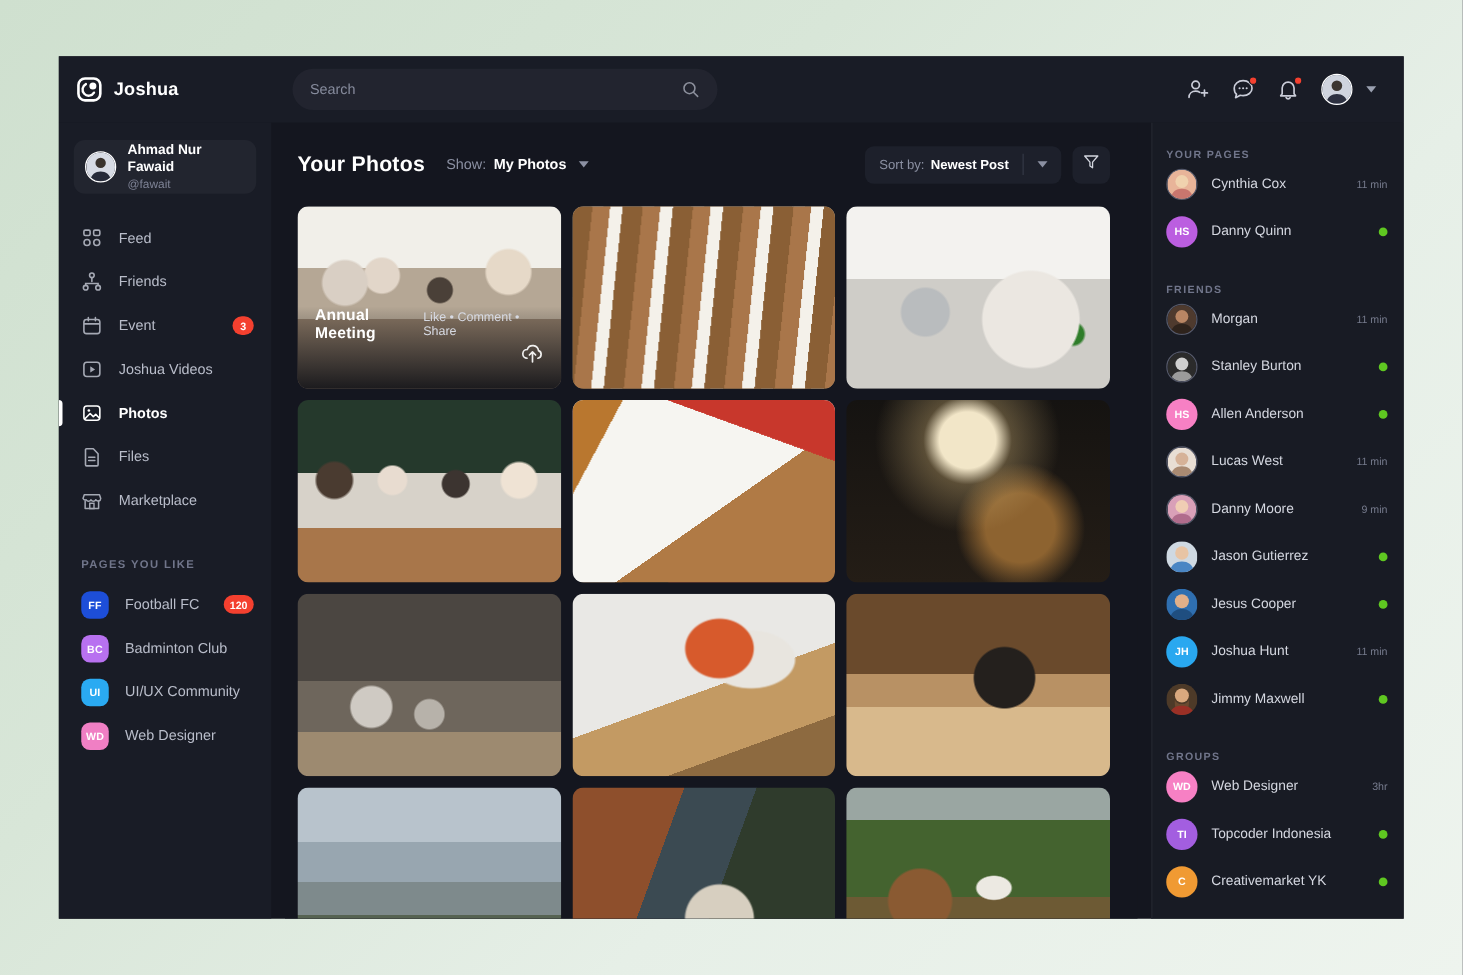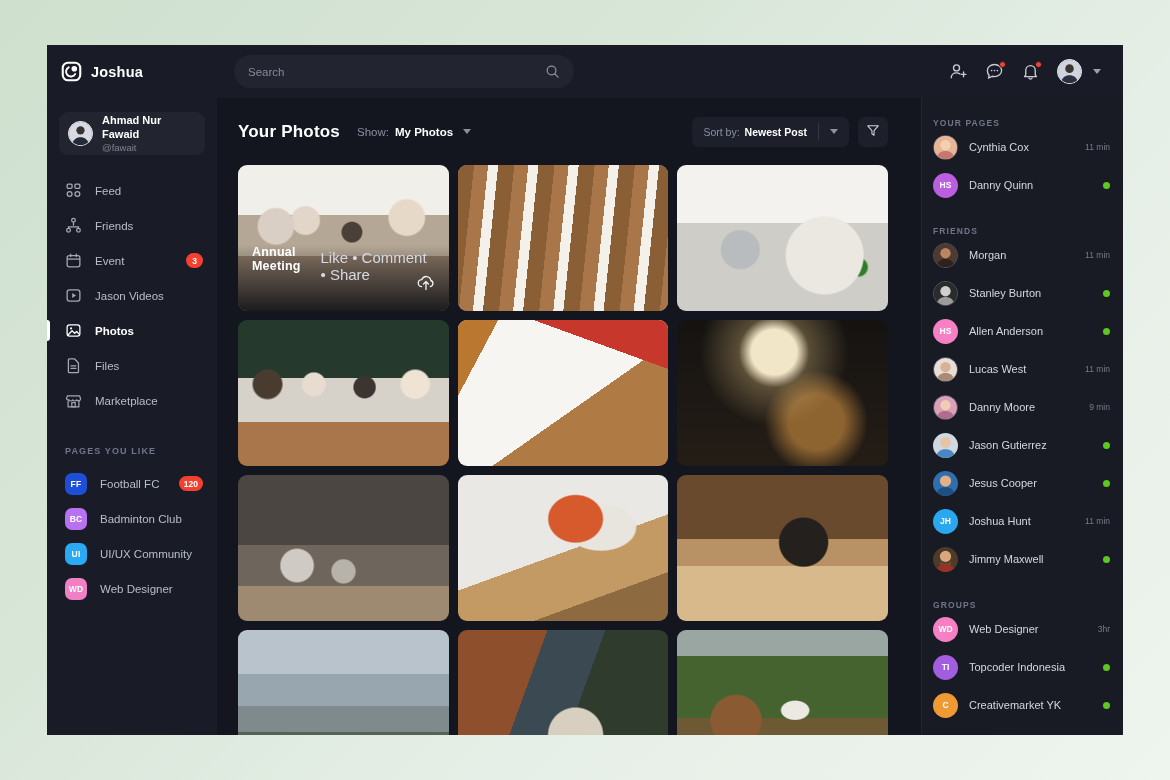--- a/index.html
+++ b/index.html
@@ -327,21 +327,21 @@
     justify-content: flex-end;
   }
   .ov-title {
     color: #ffffff;
     font-size: 12.5px;
     font-weight: bold;
     letter-spacing: .2px;
   }
   .ov-actions {
     color: #d6d9e2;
-    font-size: 15px;
+    font-size: 10px;
     margin-top: 4px;
   }
   .ov-icon {
     position: absolute;
     right: 13px;
     bottom: 19px;
     width: 20px; height: 20px;
     opacity: .92;
   }
 
@@ -525,21 +525,21 @@
           <span class="nav-badge">3</span>
         </div>
 
         <div class="nav-item">
           <span class="nav-ico">
             <svg viewBox="0 0 24 24" fill="none">
               <rect x="3" y="4" width="18" height="16" rx="3.4" stroke="#c4c8d4" stroke-width="1.8"></rect>
               <path d="M10.2 8.6 15.6 12l-5.4 3.4V8.6Z" fill="#c4c8d4"></path>
             </svg>
           </span>
-          <span class="nav-label">Jason Videos</span>
+          <span class="nav-label">Joshua Videos</span>
         </div>
 
         <div class="nav-item active">
           <span class="nav-ico">
             <svg viewBox="0 0 24 24" fill="none">
               <rect x="3" y="4" width="18" height="16" rx="3.4" stroke="#ffffff" stroke-width="1.8"></rect>
               <circle cx="8.6" cy="9" r="1.5" fill="#ffffff"></circle>
               <path d="M4.2 18.4 10 12.4l3.6 3.6 2.8-2.6 3.4 3.6" stroke="#ffffff" stroke-width="1.8" stroke-linejoin="round" stroke-linecap="round"></path>
             </svg>
           </span>

